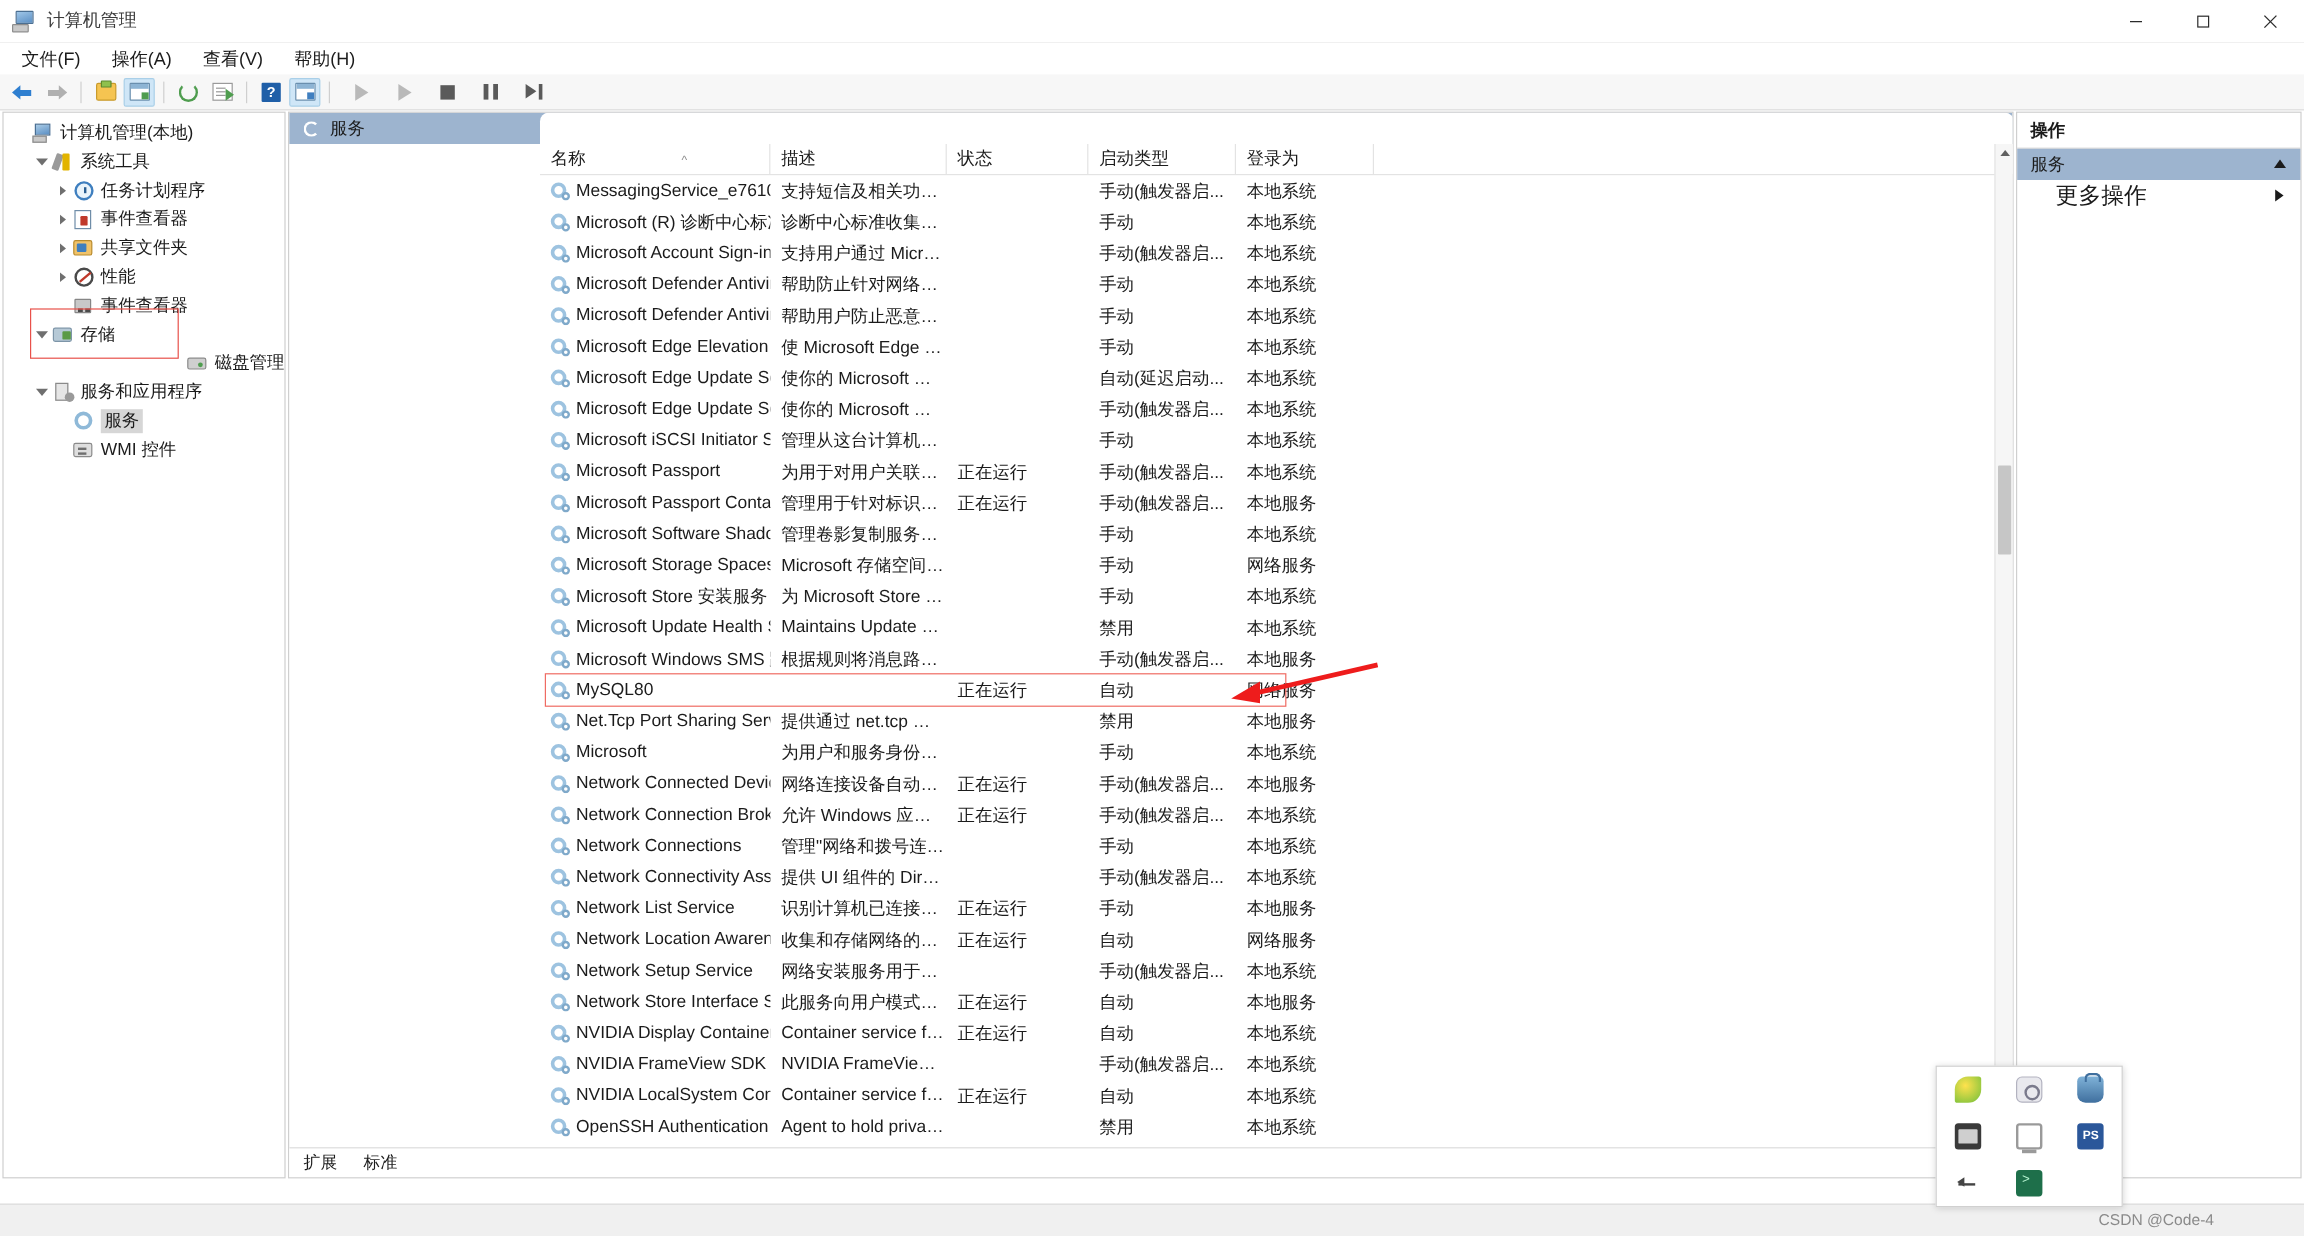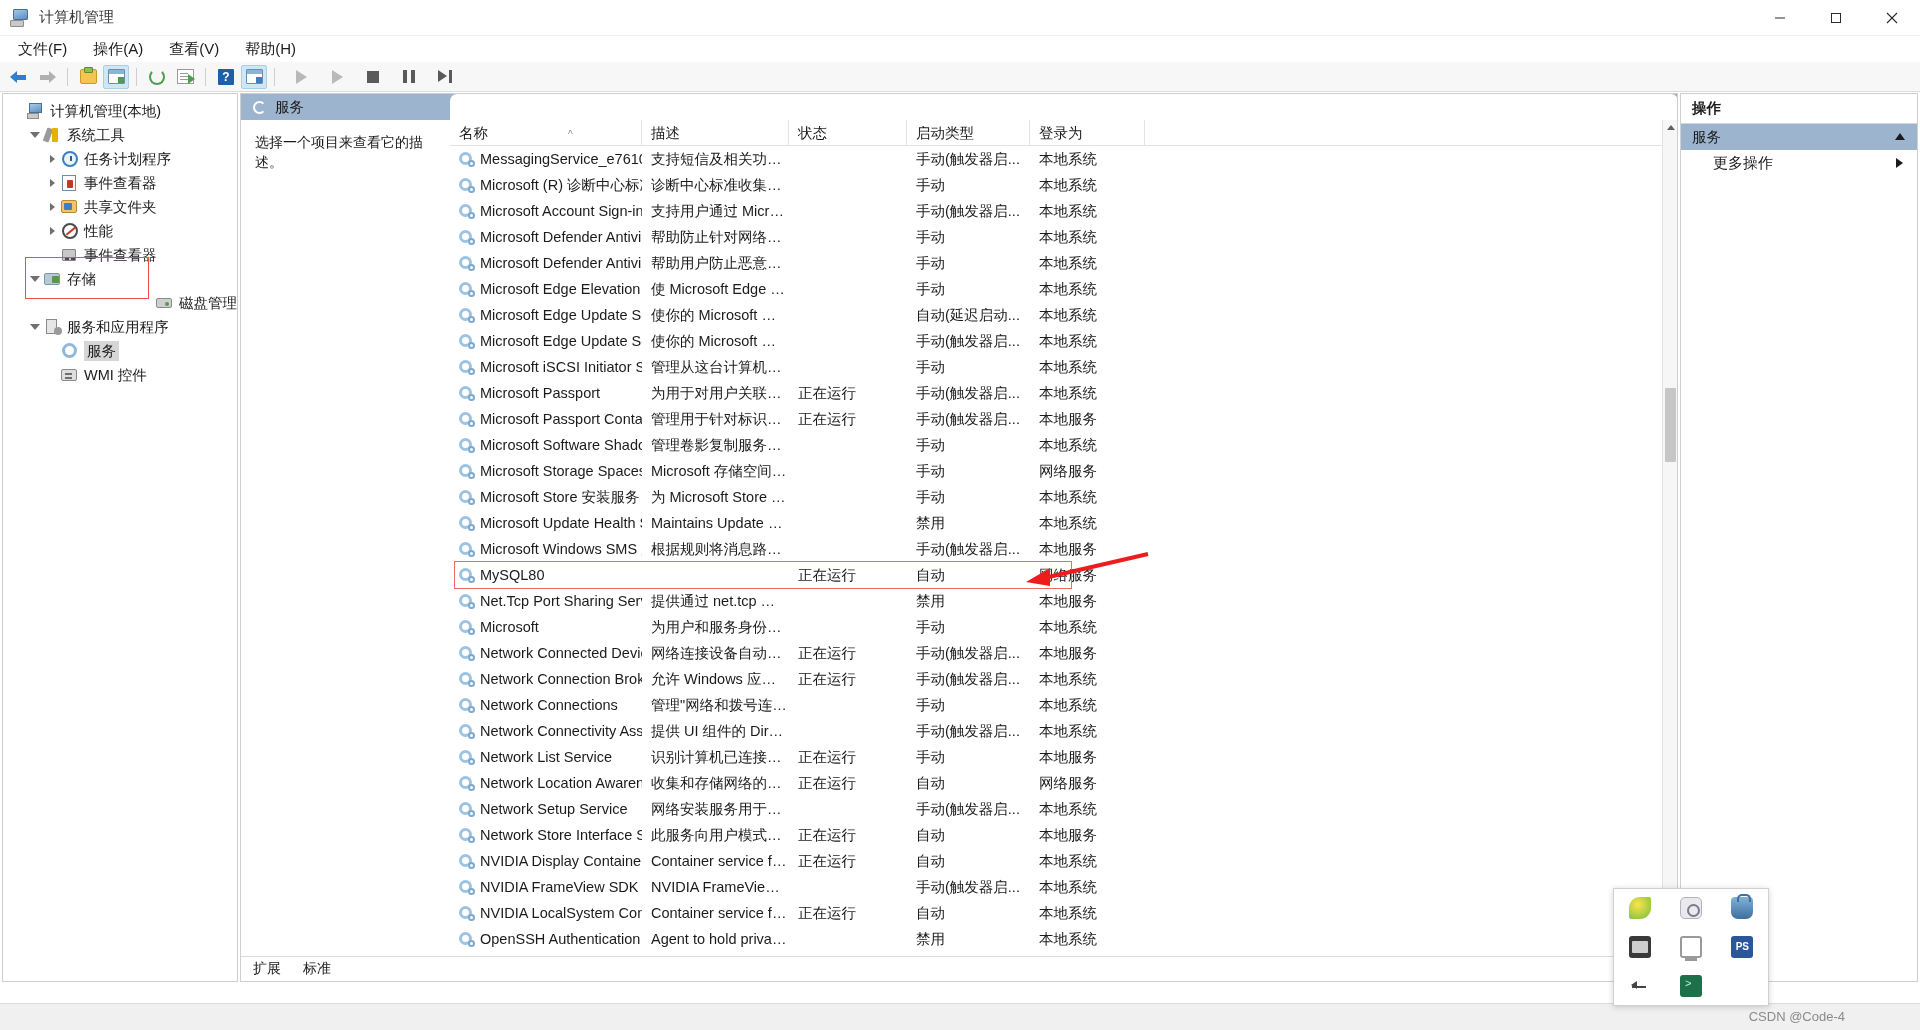--- a/index.html
+++ b/index.html
@@ -223,21 +223,21 @@
     position: absolute; left: 1680px; top: 0; width: 238px; height: 889px;
     border: 1px solid #cfcfcf; background: #fff; border-left: 1px solid #cfcfcf;
   }
   .act-title { font-size: 14.5px; color:#1b1b1b; font-weight:bold; padding: 5px 0 5px 11px; border-bottom:1px solid #d6d6d6; }
   .act-section {
     height: 26px; background:#9db4cf; display:flex; align-items:center;
     padding-left: 11px; font-size: 14.5px; color:#1b1b1b; position: relative;
   }
   .act-section .up { position:absolute; right: 12px; top: 9px;
      width:0;height:0;border-left:5px solid transparent;border-right:5px solid transparent;border-bottom:7px solid #1b1b1b; }
-  .act-item { height: 26px; display:flex; align-items:center; padding-left: 32px; font-size:15px; color:#1b1b1b; position:relative; }
+  .act-item { height: 26px; display:flex; align-items:center; padding-left: 32px; font-size:19px; color:#1b1b1b; position:relative; }
   .act-item .rt { position:absolute; right: 14px; top: 8px;
      width:0;height:0;border-top:5px solid transparent;border-bottom:5px solid transparent;border-left:7px solid #1b1b1b; }
 
   
   .float-tools {
     position: absolute; left: 1613px; top: 888px; width: 156px; height: 118px;
     background: #fff; border: 1px solid #d0d0d0; box-shadow: 0 1px 6px rgba(0,0,0,.18);
     z-index: 20; display: grid; grid-template-columns: repeat(3, 1fr); grid-template-rows: repeat(3, 1fr);
   }
   .ft-cell { display:flex; align-items:center; justify-content:center; }
@@ -475,23 +475,20 @@
 
     <div class="content-pane">
       <div class="svc-header">
         <div class="spin"></div>
         <div class="ttl">服务</div>
         <div class="tabs-top">
             <div class="tab-card"></div>
           </div>
       </div>
 
-      <div class="desc-col">
-        <span>选择一个项目来查看它的描述。</span>
-      </div>
 
       <div class="list-area">
         <div class="lv-head" id="lv-head">
             <div class="lv-h" style="width: 192px;"><span>名称</span><span class="sort-mark">^</span></div>
             <div class="lv-h" style="width: 147px;"><span>描述</span></div>
             <div class="lv-h" style="width: 118px;"><span>状态</span></div>
             <div class="lv-h" style="width: 123px;"><span>启动类型</span></div>
             <div class="lv-h" style="width: 115px;"><span>登录为</span></div>
             <div class="lv-h" style="width: 520px;"><span></span></div>
           </div>

